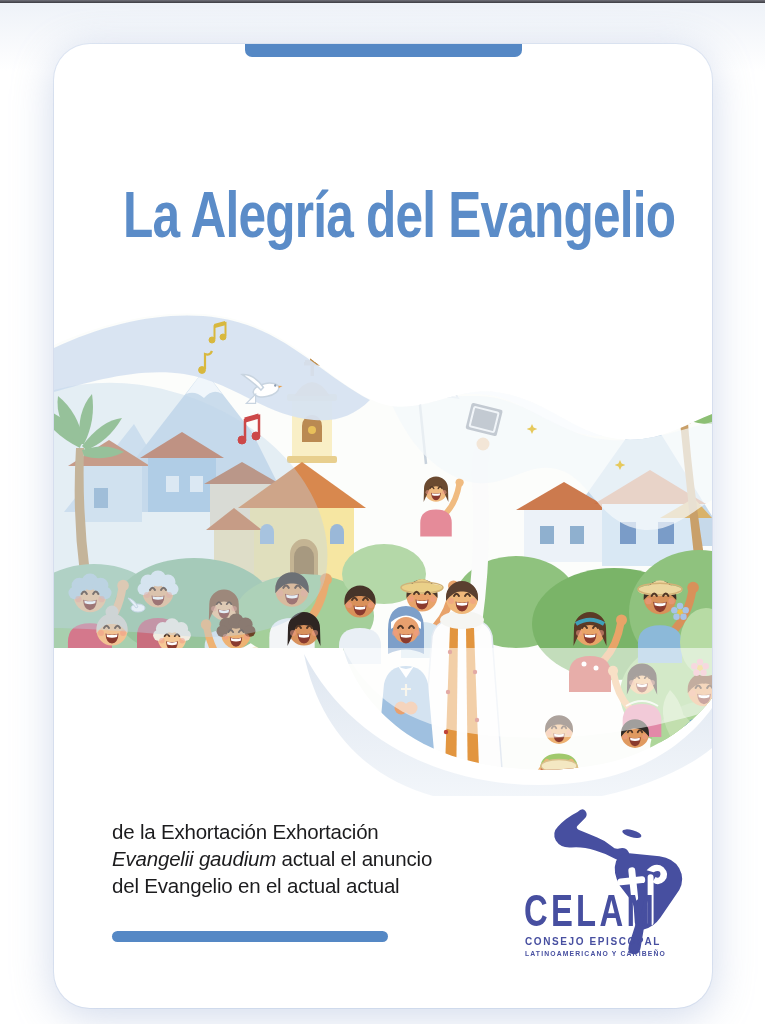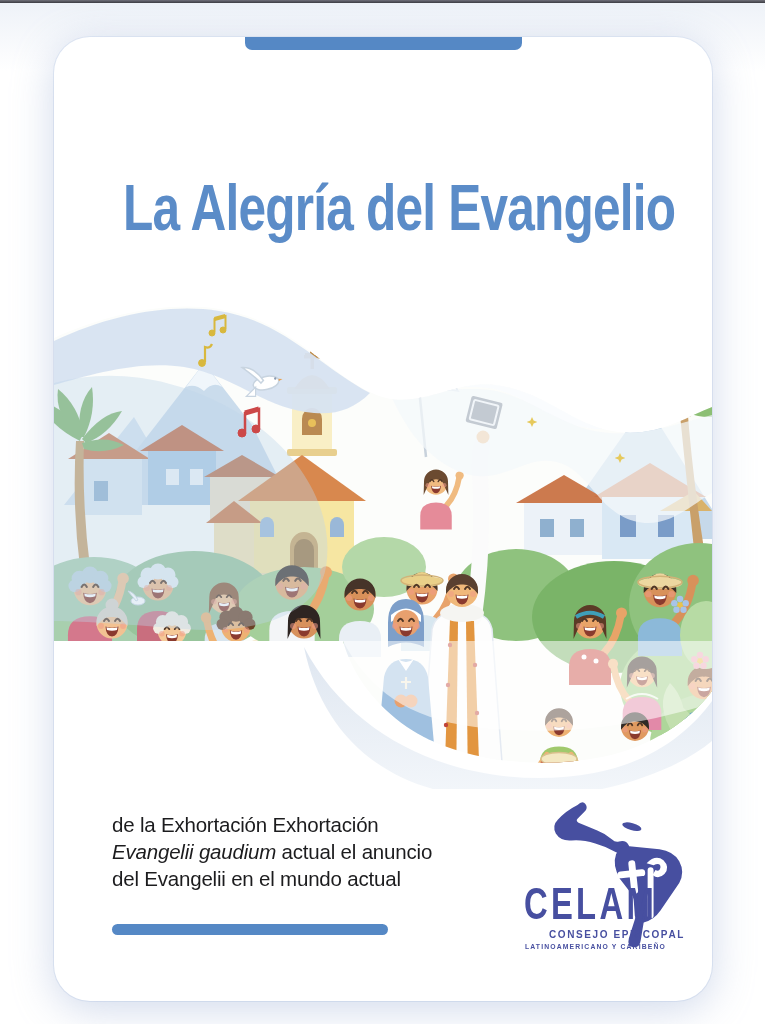--- a/index.html
+++ b/index.html
@@ -2,40 +2,40 @@
 <html><head>
 <meta charset="utf-8">
 <style>
   html,body{margin:0;padding:0;background:#fff;}
   .page{position:relative;width:765px;height:1024px;background:#fff;overflow:hidden;
         font-family:"Liberation Sans",sans-serif;}
   .top-edge{position:absolute;top:0;left:0;right:0;height:3px;
         background:linear-gradient(#71717a,#3c3c42);}
   .top-tint{position:absolute;top:3px;left:0;right:0;height:80px;
         background:linear-gradient(180deg,#eef2f8,#ffffff 85%);}
-  .card{position:absolute;left:54px;top:37px;width:658px;height:964px;background:#fff;
+  .card{position:absolute;left:54px;top:44px;width:658px;height:964px;background:#fff;
         border-radius:36px;overflow:hidden;
         box-shadow:0 8px 42px rgba(150,170,210,.45),0 0 0 1px rgba(222,231,244,.7);}
   .accent-top{position:absolute;left:191px;top:0;width:277px;height:13px;
         background:#5588c5;border-radius:0 0 7px 7px;}
   .title{position:absolute;top:134px;left:0;width:100%;text-align:center;
         font-size:62px;font-weight:bold;color:#5b8cc8;letter-spacing:-1px;white-space:nowrap;}
   .title span{display:inline-block;transform:scale(.8,1.04);transform-origin:center top;}
   .illus{position:absolute;top:268px;left:0;width:658px;height:484px;}
   .subtitle{position:absolute;left:58px;top:774px;font-size:20.5px;color:#1c1c1e;
         line-height:27px;letter-spacing:-0.2px;}
   .subtitle .it{font-style:italic;}
   .accent-bottom{position:absolute;left:58px;top:887px;width:276px;height:11px;
         background:#5588c5;border-radius:6px;}
   .logo{position:absolute;left:438px;top:756px;width:222px;height:178px;}
   .logo svg{position:absolute;left:48px;top:6px;width:158px;height:158px;}
   .logo .wordmark{position:absolute;left:32px;top:86px;font-size:40px;color:#474fa0;
         font-weight:600;letter-spacing:4px;transform:scale(.82,1.12);transform-origin:left top;}
   .logo .l1{position:absolute;left:33px;top:136px;font-size:10px;font-weight:bold;
-        color:#474fa0;letter-spacing:1.6px;margin-left:24px;}
+        color:#474fa0;letter-spacing:1.6px;}
   .logo .l2{position:absolute;left:33px;top:150px;font-size:6.8px;font-weight:bold;
         color:#474fa0;letter-spacing:1.15px;}
 </style>
 </head>
 <body>
 
 <div class="page">
   <div class="top-edge"></div>
   <div class="top-tint"></div>
 
@@ -549,21 +549,21 @@
  <path d="M566,148 l1.6,3.6 3.8,1.4 -3.8,1.4 -1.6,3.6 -1.6,-3.6 -3.8,-1.4 3.8,-1.4 Z"></path>
  <rect x="596" y="58" width="7" height="7" transform="rotate(40 599 61)" fill="#9fd0d8"></rect>
  <rect x="446" y="44" width="6" height="6" transform="rotate(25 449 47)" fill="#e8a8b8"></rect>
 </g>
         </g>
       </svg>
 
     <div class="subtitle">
       <div>de la Exhortación Exhortación</div>
       <div><span class="it">Evangelii gaudium</span><span> actual el anuncio</span></div>
-      <div>del Evangelii en el mundo actual</div>
+      <div>del Evangelio en el actual actual</div>
     </div>
 
     <div class="accent-bottom"></div>
 
     <div class="logo">
       <svg viewBox="0 0 150 160">
         <g fill="#474fa0">
           <path d="M33,6 Q38,1 41,5 Q44,9 40,13 L33,20 Q31,22 34,24 Q44,28 53,32 Q61,35 68,41 Q71,44 75,43 Q82,41 85,47 Q87,52 82,55 Q77,57 72,54 Q62,48 51,45 Q38,41 27,42 Q16,43 11,35 Q7,27 13,21 Q21,12 33,6 Z"></path>
           <ellipse cx="88" cy="28" rx="10" ry="3.6" transform="rotate(15 88 28)"></ellipse>
           <path d="M72,56 Q76,47 88,48 L116,51 Q130,53 136,63 Q142,74 136,85 L117,113 Q110,123 100,125 Q92,126 91,118 L90,104 Q90,99 86,94 L76,81 Q68,67 72,56 Z"></path>

